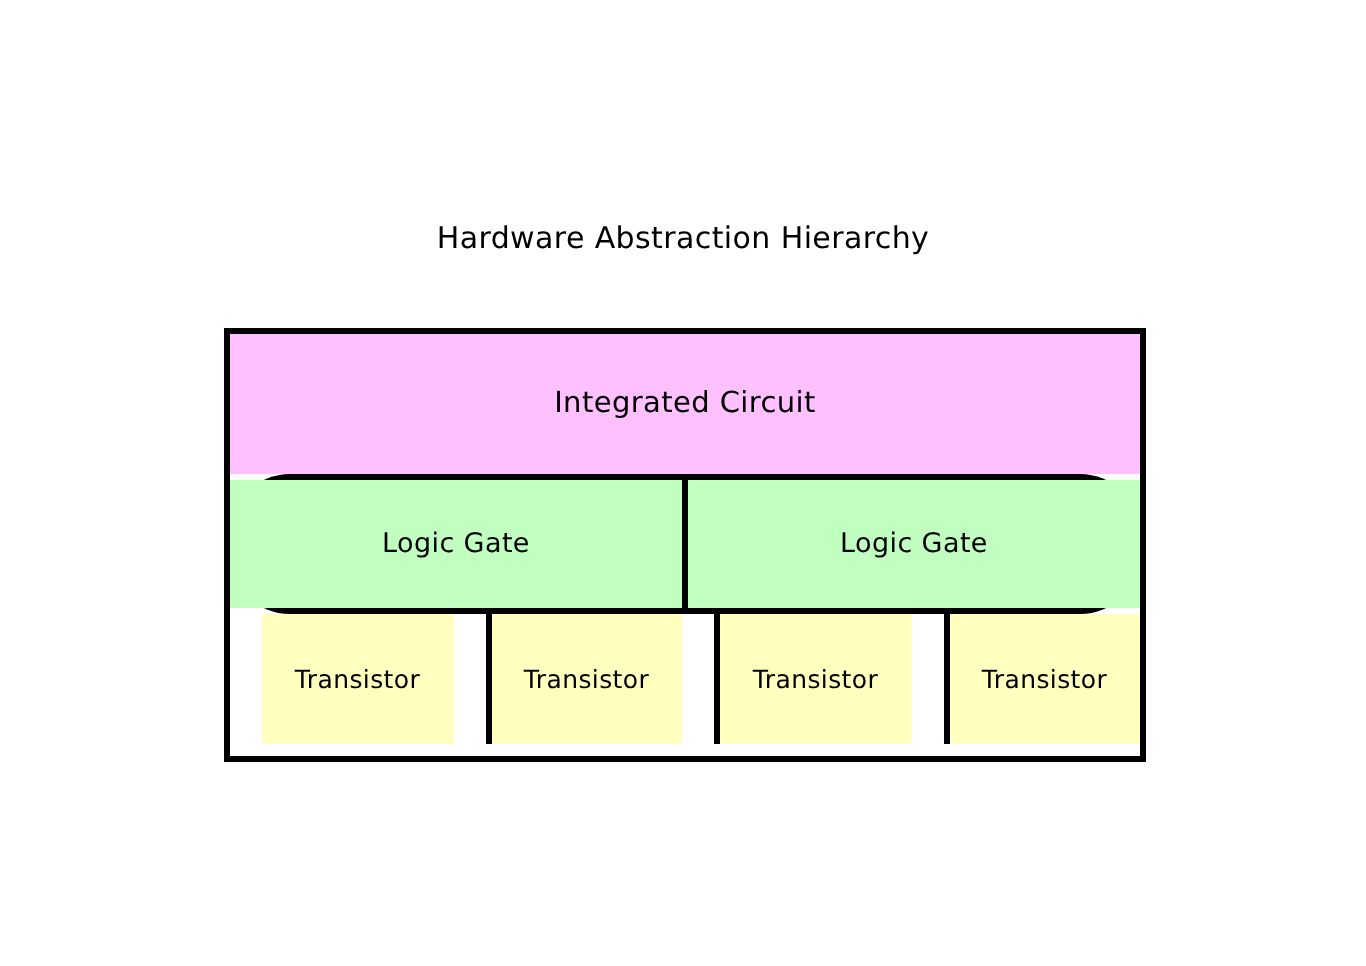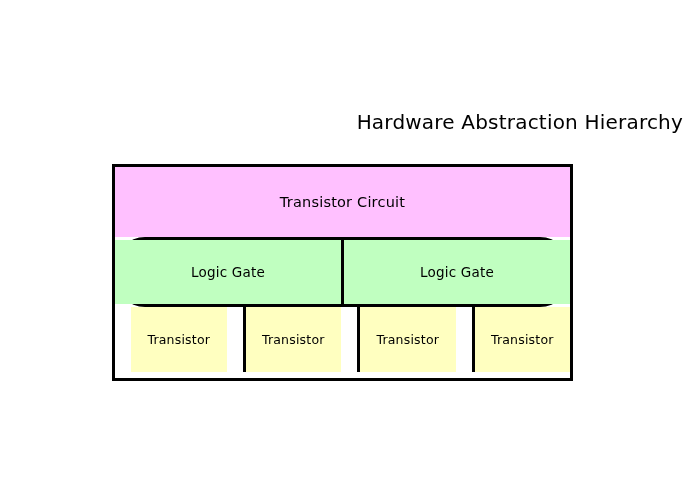--- a/index.html
+++ b/index.html
@@ -23,23 +23,23 @@
     width: 683px;
     height: 483px;
   }
 
   
   #diagram-title {
     position: absolute;
     left: 0;
     top: 110px;
     width: 683px;
-    text-align: right;
+    text-align: center;
     font-family: "DejaVu Sans", sans-serif;
-    font-size: 20px;
+    font-size: 15px;
     font-weight: 500;
     letter-spacing: 0.2px;
     color: #000000;
     white-space: nowrap;
   }
 
   
   #hierarchy-table {
     position: absolute;
     left: 112px;
@@ -108,21 +108,21 @@
 </head>
 <body>
 
 <div id="canvas">
 
   <div id="diagram-title">Hardware Abstraction Hierarchy</div>
 
   <div id="hierarchy-table">
 
     <div class="hierarchy-row" id="row-integrated-circuit">
-      <div class="hierarchy-cell level-ic span-4">Transistor Circuit</div>
+      <div class="hierarchy-cell level-ic span-4">Integrated Circuit</div>
     </div>
 
     <div class="hierarchy-row" id="row-logic-gate">
       <div class="hierarchy-cell level-gate span-2">Logic Gate</div>
       <div class="hierarchy-cell level-gate span-2">Logic Gate</div>
     </div>
 
     <div class="hierarchy-row" id="row-transistor">
       <div class="hierarchy-cell level-transistor span-1">Transistor</div>
       <div class="hierarchy-cell level-transistor span-1">Transistor</div>

